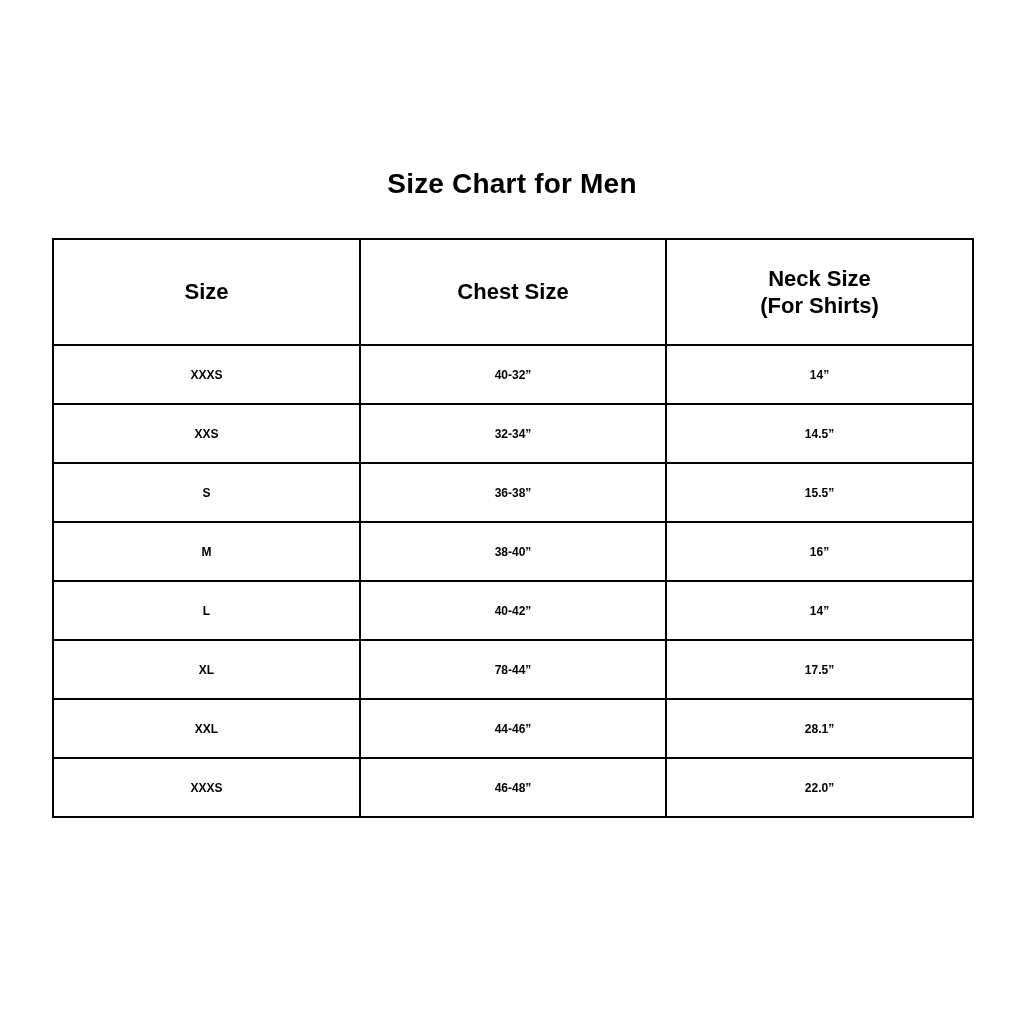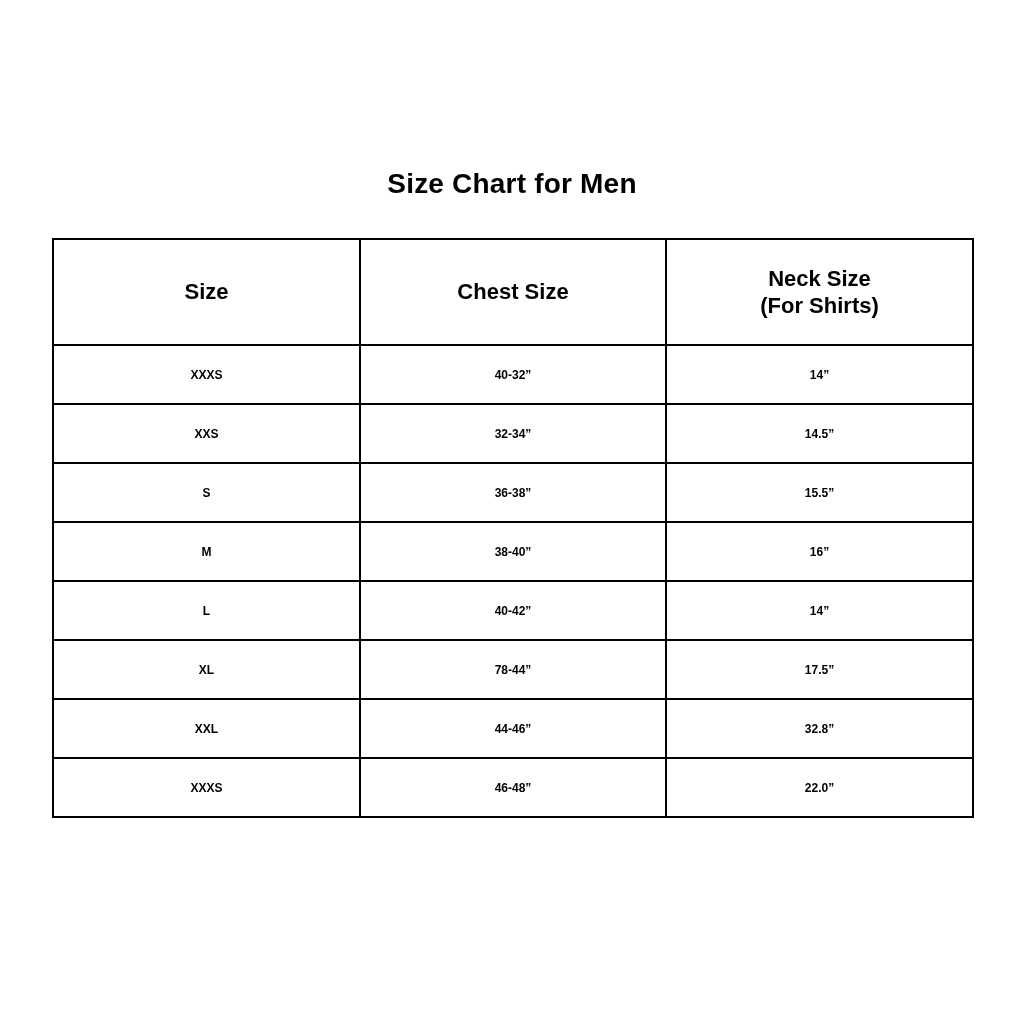--- a/index.html
+++ b/index.html
@@ -125,21 +125,21 @@
           <td>14”</td>
         </tr>
         <tr>
           <td>XL</td>
           <td>78-44”</td>
           <td>17.5”</td>
         </tr>
         <tr>
           <td>XXL</td>
           <td>44-46”</td>
-          <td>32.8”</td>
+          <td>28.1”</td>
         </tr>
         <tr>
           <td>XXXS</td>
           <td>46-48”</td>
           <td>22.0”</td>
         </tr>
       </tbody>
     </table>
   </div>
 

